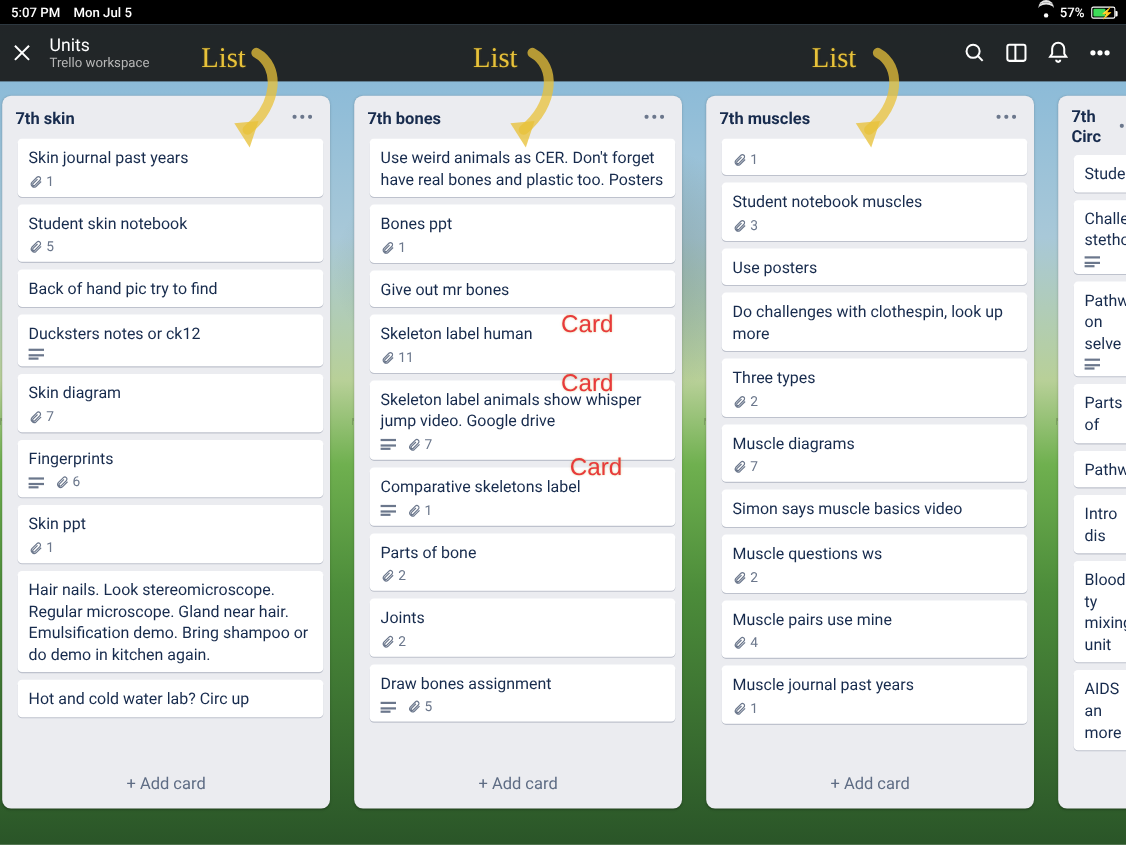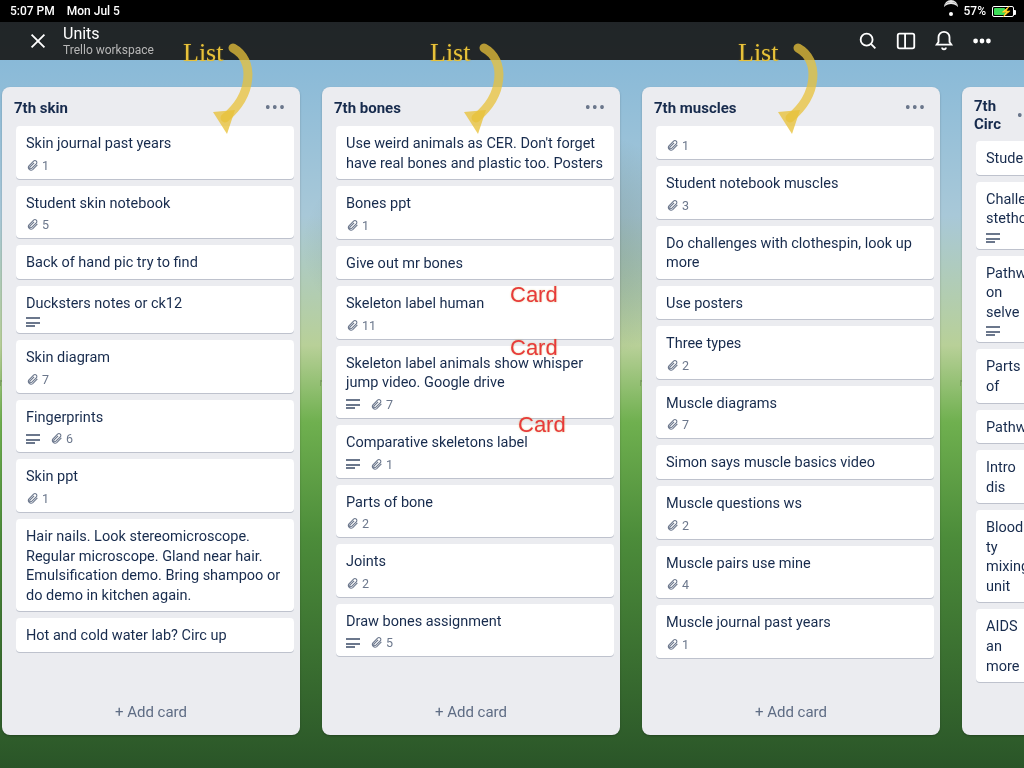--- a/index.html
+++ b/index.html
@@ -46,25 +46,25 @@
   .wifi::before {
     content:""; position:absolute; bottom:0; left:5px; width:4px; height:4px; background:#fff; border-radius:50%;
   }
   .wifi::after {
     content:""; position:absolute; bottom:0; left:0; width:14px; height:14px; border:2px solid #fff; border-bottom:none; border-left:none; border-right:none; border-radius:14px 14px 0 0; transform:none; opacity:.9;
     box-shadow: 0 3px 0 -1px #fff inset;
   }
 
   
   .topbar {
-    height: 38px;
+    height: 52px;
     background: rgba(25,25,25,0.92);
     display: flex;
     align-items: center;
-    padding: 0 23px;
+    padding: 0 5px;
     position: relative;
     z-index: 3;
   }
   .close-x {
     width: 30px; height:30px; color:#fff; display:flex; align-items:center; justify-content:center; font-size:20px; cursor:pointer;
   }
   .titleblock { margin-left: 10px; color:#fff; }
   .titleblock .title { font-size: 16px; font-weight:400; line-height:1.1; }
   .titleblock .sub { font-size: 12px; color:#b7b7b7; }
   .topbar .spacer { flex:1; }
@@ -405,24 +405,24 @@
           <div class="badges">
             <span class="b">
               <svg viewBox="0 0 24 24">
                 <path d="M21 11l-8.5 8.5a5 5 0 0 1-7-7L14 4a3.5 3.5 0 0 1 5 5l-8.5 8.5a2 2 0 0 1-3-3L15 7"></path>
               </svg>
               <span>3</span>
             </span>
           </div>
         </div>
         <div class="card">
+          <div class="card-title">Use posters</div>
+        </div>
+        <div class="card">
           <div class="card-title">Do challenges with clothespin, look up more</div>
-        </div>
-        <div class="card">
-          <div class="card-title">Use posters</div>
         </div>
         <div class="card">
           <div class="card-title">Three types</div>
           <div class="badges">
             <span class="b">
               <svg viewBox="0 0 24 24">
                 <path d="M21 11l-8.5 8.5a5 5 0 0 1-7-7L14 4a3.5 3.5 0 0 1 5 5l-8.5 8.5a2 2 0 0 1-3-3L15 7"></path>
               </svg>
               <span>2</span>
             </span>

